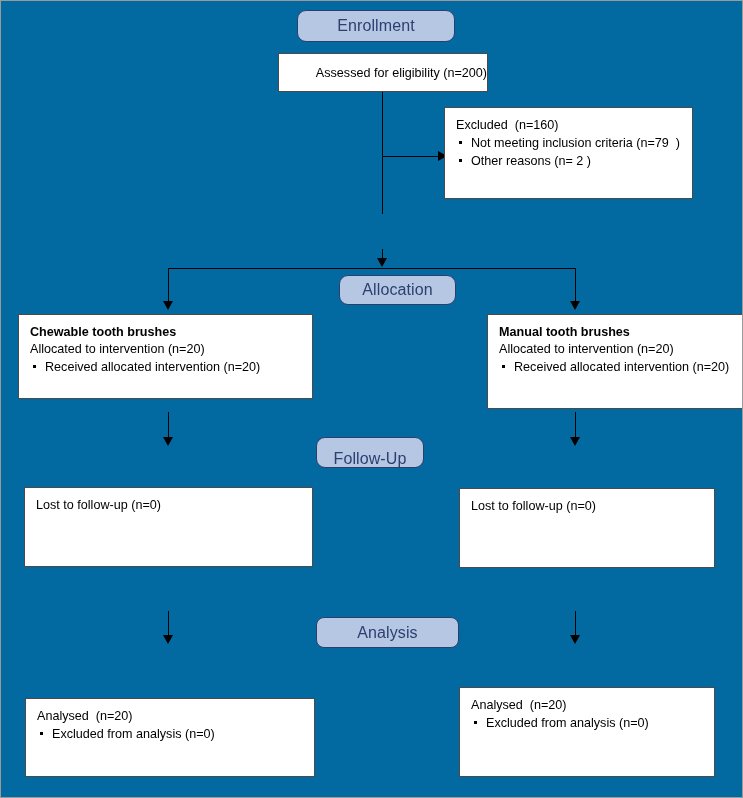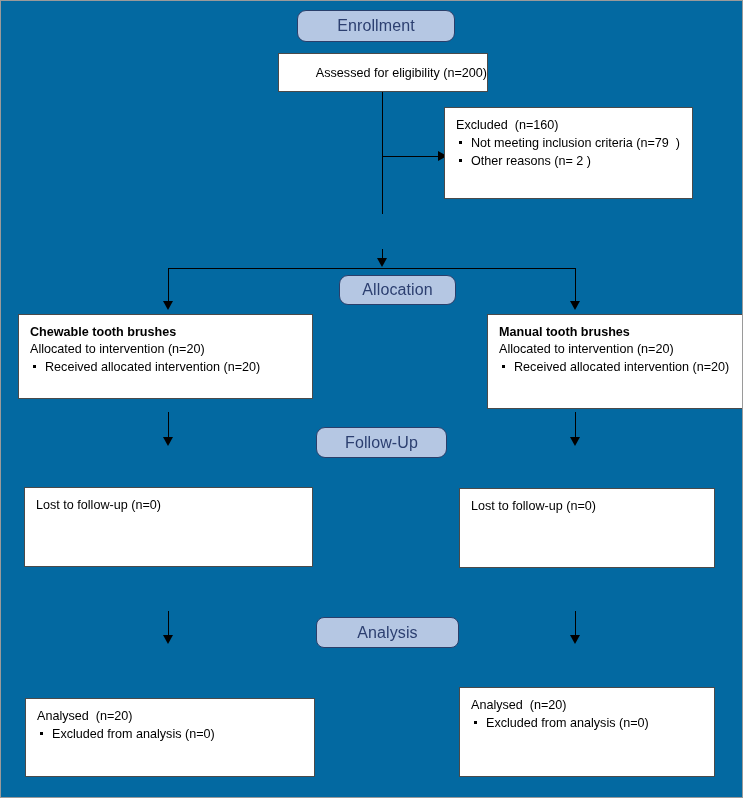--- a/index.html
+++ b/index.html
@@ -165,21 +165,21 @@
     <ul>
       <li>Received allocated intervention (n=20)</li>
     </ul>
   </div>
 
   <div class="vline" style="left:167px; top:411px; height:28px;"></div>
   <div class="arrow-down" style="left:162px; top:436px;"></div>
   <div class="vline" style="left:574px; top:411px; height:28px;"></div>
   <div class="arrow-down" style="left:569px; top:436px;"></div>
 
-  <div class="pill" style="left:315px; top:426px; width:131px; height:31px;">
+  <div class="pill" style="left:315px; top:436px; width:108px; height:31px;align-items:flex-end;">
     <span>Follow-Up</span>
   </div>
 
   <div class="box" style="left:23px; top:486px; width:289px; height:80px;">
     <span class="ln">Lost to follow-up (n=0)</span>
   </div>
 
   <div class="box" style="left:458px; top:487px; width:256px; height:80px;">
     <span class="ln">Lost to follow-up (n=0)</span>
   </div>

